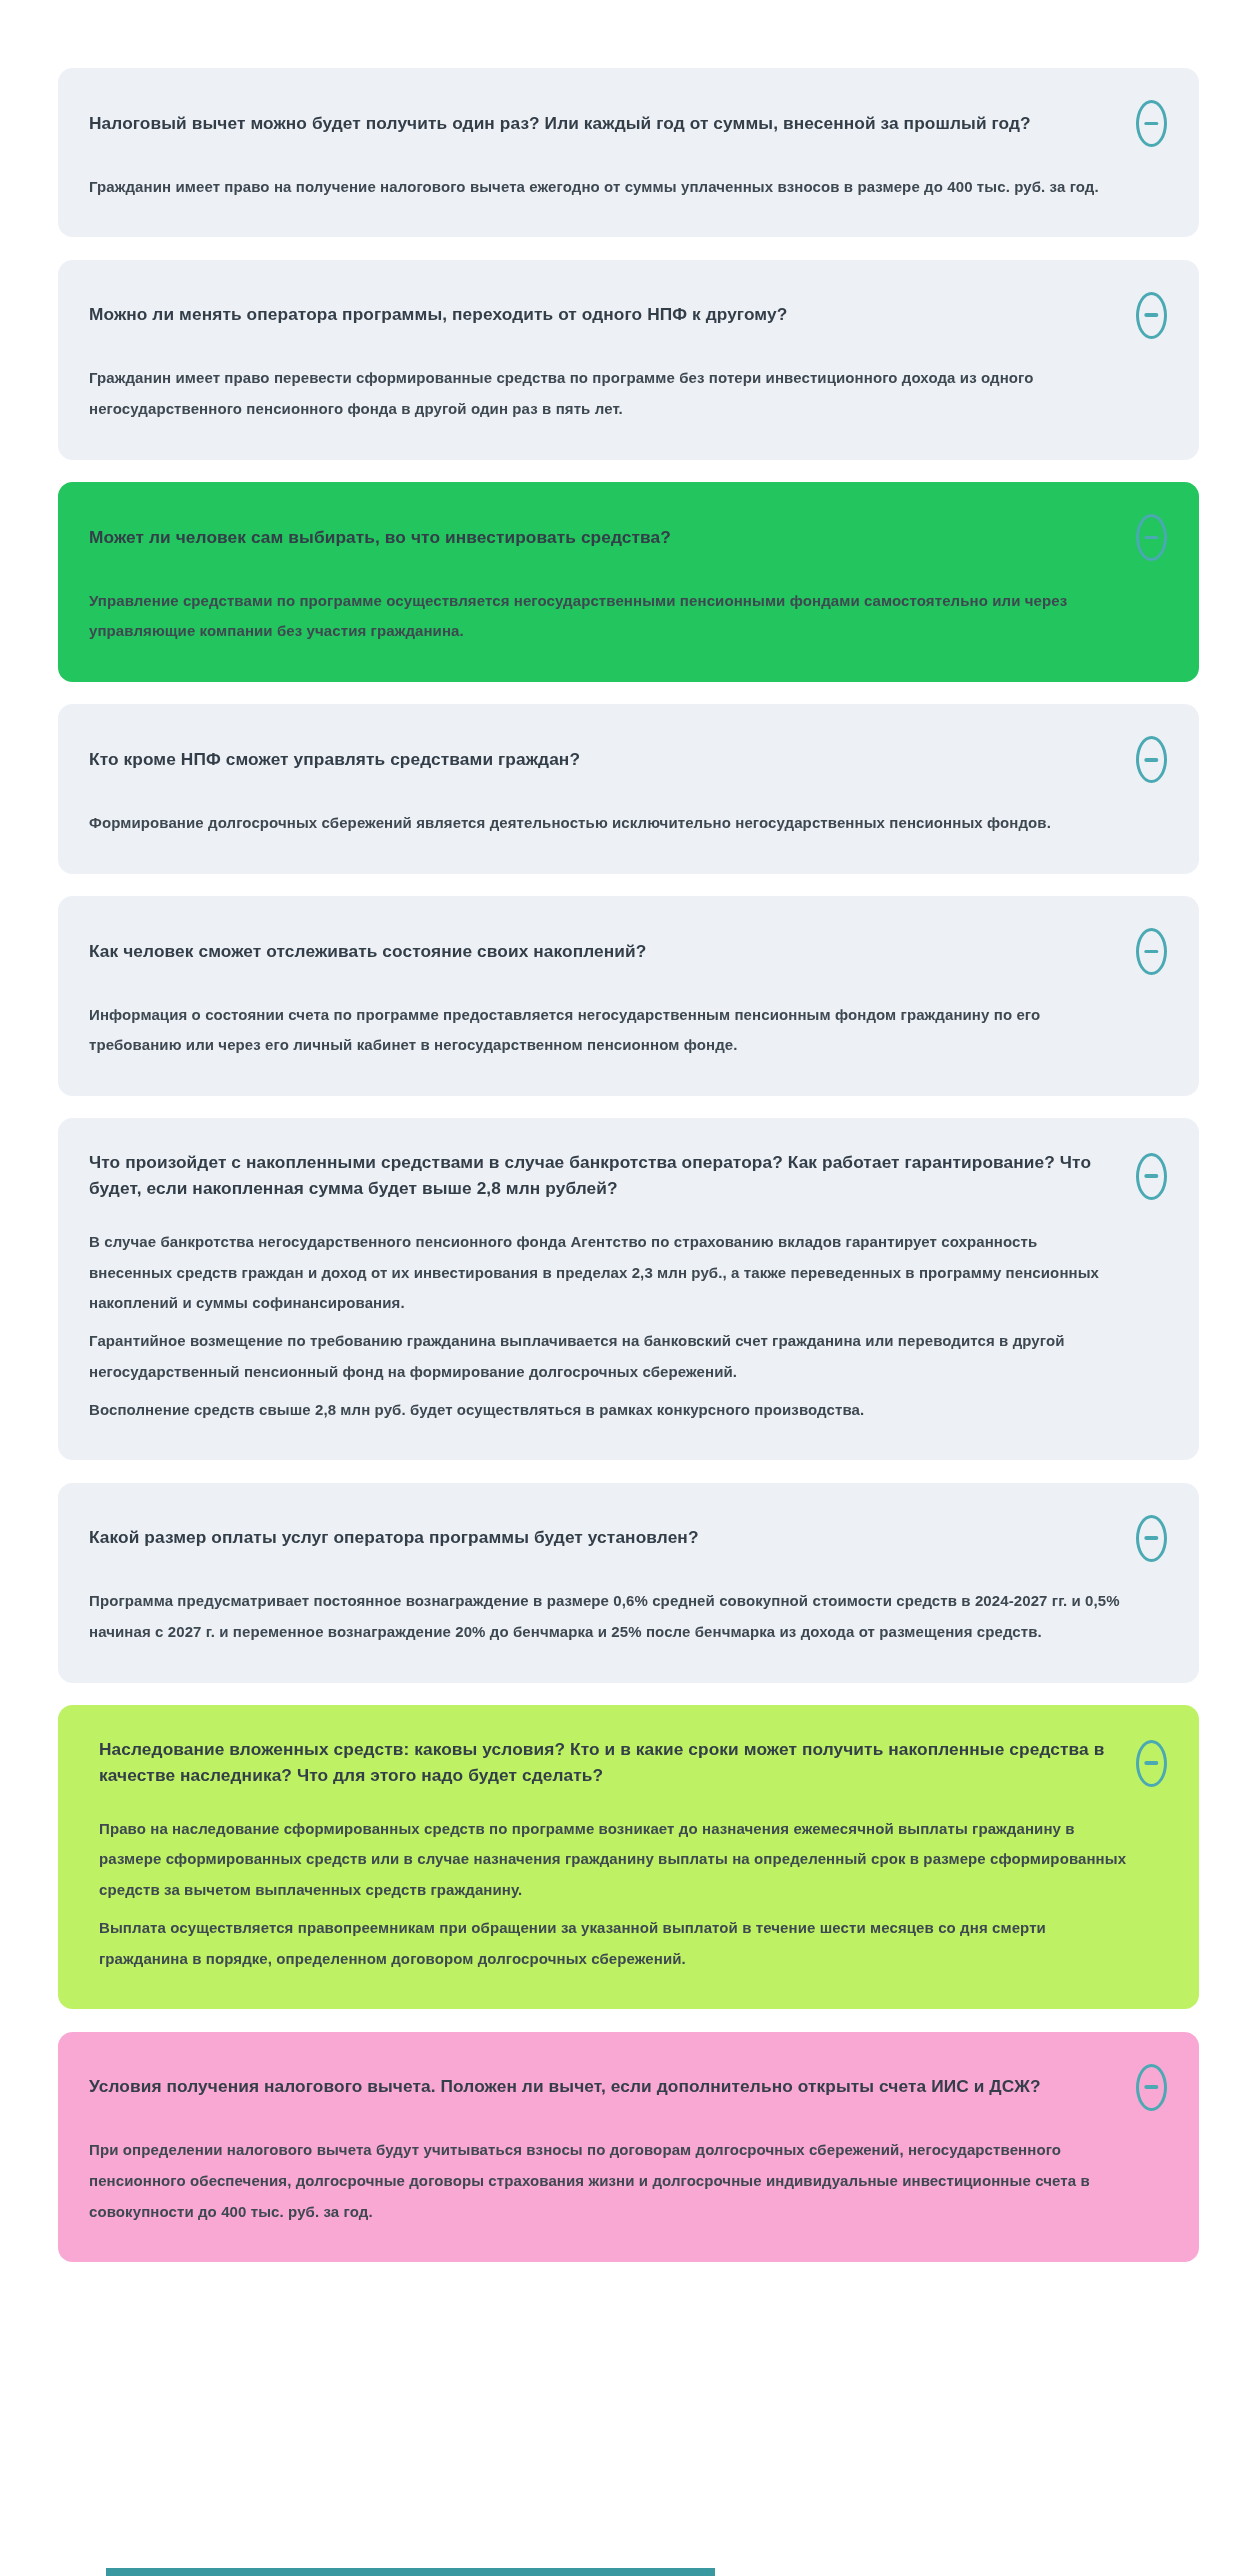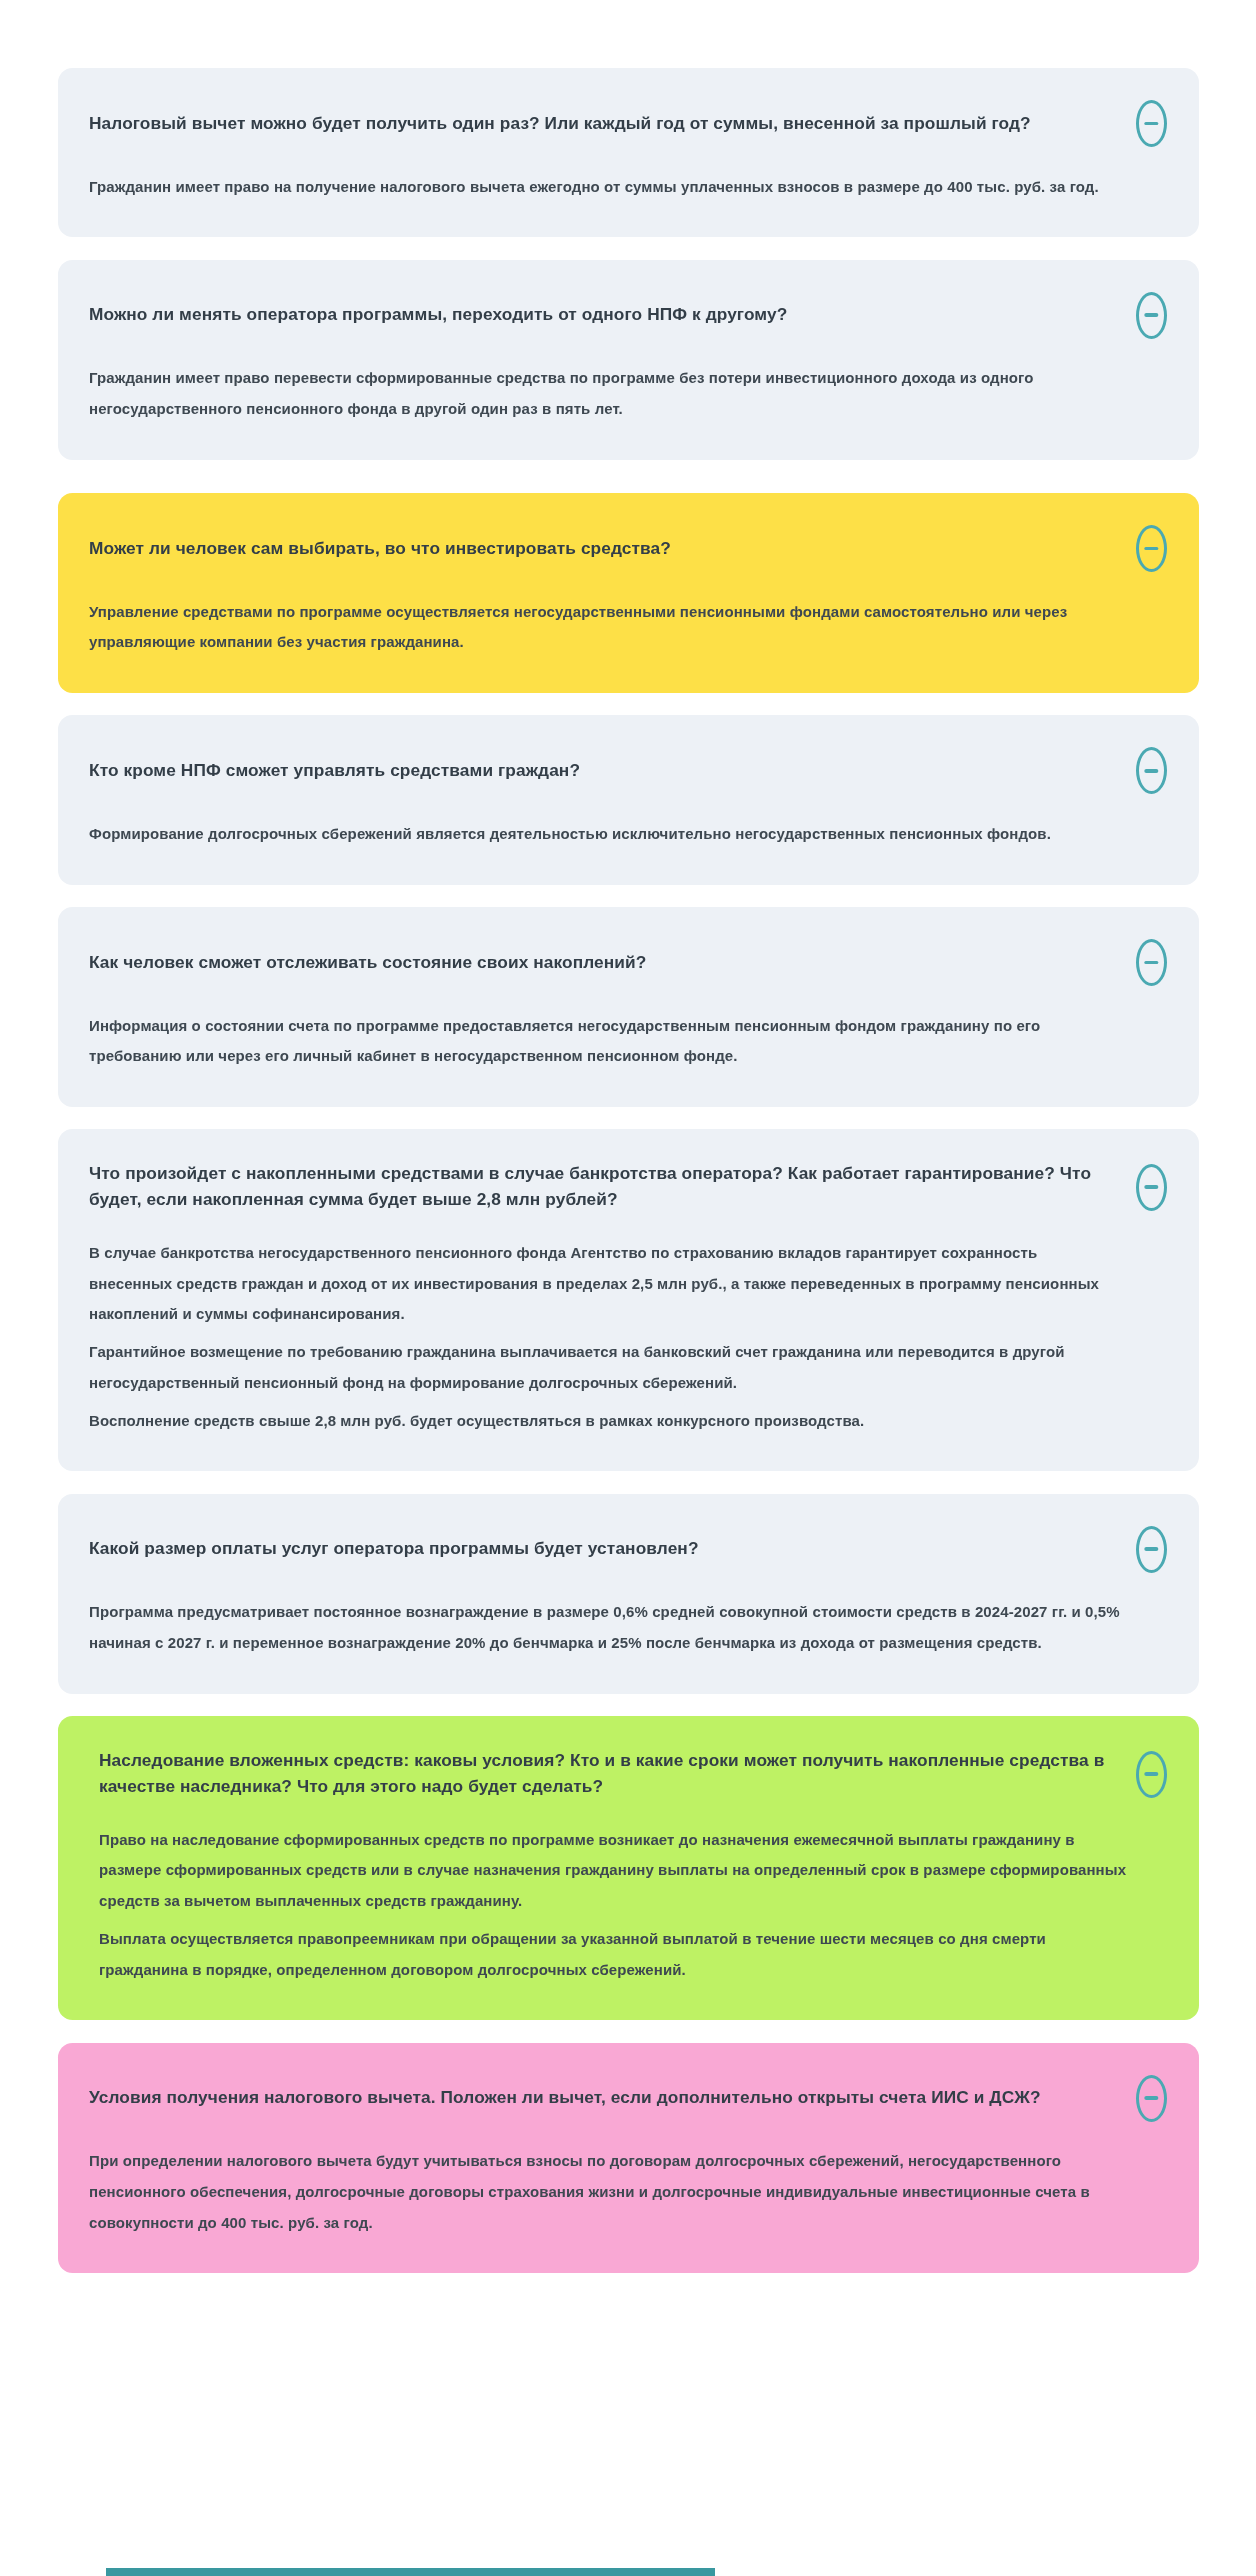--- a/index.html
+++ b/index.html
@@ -105,21 +105,21 @@
         <h3 class="question">Можно ли менять оператора программы, переходить от одного НПФ к другому?</h3>
         <button class="toggle" type="button">
           <span class="minus"></span>
         </button>
       </div>
       <div class="answer">
           <p>Гражданин имеет право перевести сформированные средства по программе без потери инвестиционного дохода из одного негосударственного пенсионного фонда в другой один раз в пять лет.</p>
         </div>
     </section>
 
-    <section class="card" style="background: #fde047; margin-top: 11px;">
+    <section class="card" style="background: #22c55e;">
       <div class="qrow">
         <h3 class="question">Может ли человек сам выбирать, во что инвестировать средства?</h3>
         <button class="toggle" type="button">
           <span class="minus"></span>
         </button>
       </div>
       <div class="answer">
           <p>Управление средствами по программе осуществляется негосударственными пенсионными фондами самостоятельно или через управляющие компании без участия гражданина.</p>
         </div>
     </section>
@@ -149,21 +149,21 @@
     </section>
 
     <section class="card" style="background: rgb(237, 241, 246);">
       <div class="qrow">
         <h3 class="question">Что произойдет с накопленными средствами в случае банкротства оператора? Как работает гарантирование? Что будет, если накопленная сумма будет выше 2,8 млн рублей?</h3>
         <button class="toggle" type="button">
           <span class="minus"></span>
         </button>
       </div>
       <div class="answer">
-          <p>В случае банкротства негосударственного пенсионного фонда Агентство по страхованию вкладов гарантирует сохранность внесенных средств граждан и доход от их инвестирования в пределах 2,5 млн руб., а также переведенных в программу пенсионных накоплений и суммы софинансирования.</p>
+          <p>В случае банкротства негосударственного пенсионного фонда Агентство по страхованию вкладов гарантирует сохранность внесенных средств граждан и доход от их инвестирования в пределах 2,3 млн руб., а также переведенных в программу пенсионных накоплений и суммы софинансирования.</p>
           <p>Гарантийное возмещение по требованию гражданина выплачивается на банковский счет гражданина или переводится в другой негосударственный пенсионный фонд на формирование долгосрочных сбережений.</p>
           <p>Восполнение средств свыше 2,8 млн руб. будет осуществляться в рамках конкурсного производства.</p>
         </div>
     </section>
 
     <section class="card" style="background: rgb(237, 241, 246);">
       <div class="qrow">
         <h3 class="question">Какой размер оплаты услуг оператора программы будет установлен?</h3>
         <button class="toggle" type="button">
           <span class="minus"></span>

